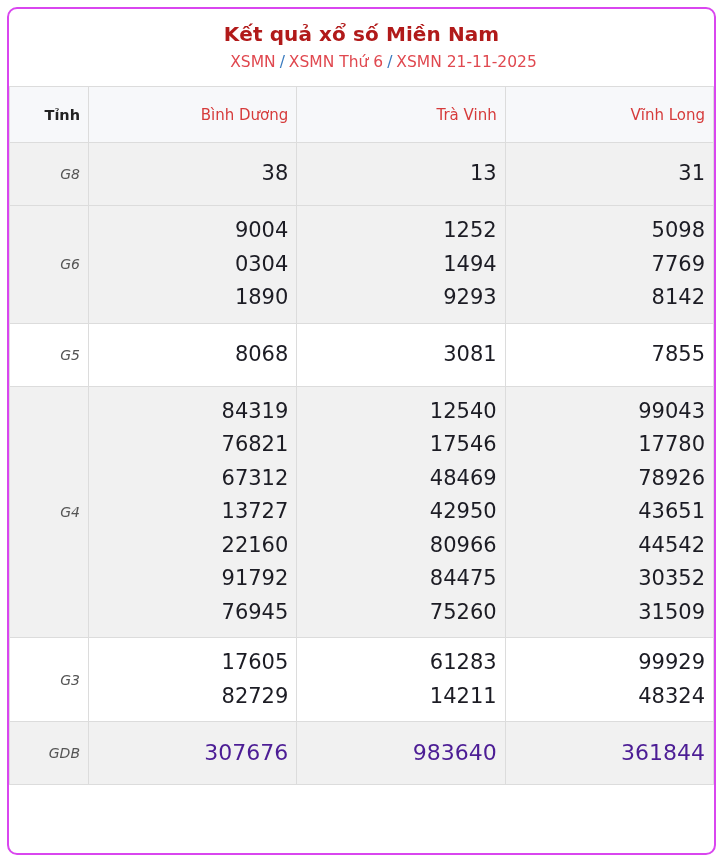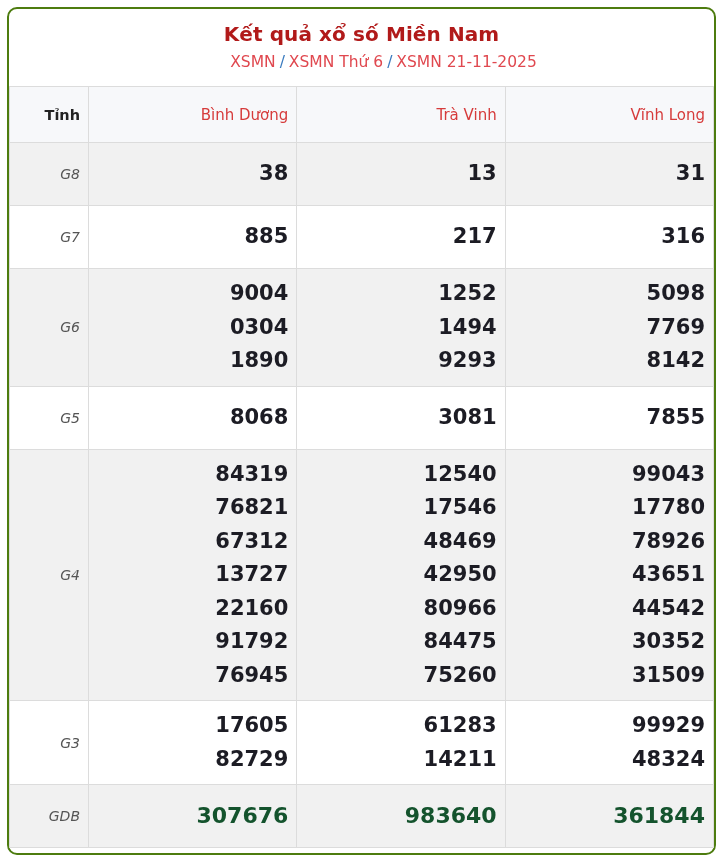--- a/index.html
+++ b/index.html
@@ -1,39 +1,39 @@
 <!DOCTYPE html>
 <html><head>
 <meta charset="utf-8">
 <style>
   html, body { margin: 0; padding: 0; background: #ffffff; }
   body { width: 720px; height: 858px; position: relative; font-family: "DejaVu Sans", "Liberation Sans", sans-serif; }
   .card {
     position: absolute; left: 7px; top: 7px; width: 705px; height: 844px;
-    border: 2px solid #4d7c0f; border-radius: 10px; overflow: hidden; background: #fff;
+    border: 2px solid #d946ef; border-radius: 10px; overflow: hidden; background: #fff;
     box-sizing: content-box;
   }
   .head { height: 77px; text-align: center; }
   .title {
     padding-top: 13px; font-size: 20px; font-weight: bold; color: #b11a1a;
     font-family: "DejaVu Sans", sans-serif; letter-spacing: 0.1px;
   }
   .crumbs { margin-top: 7px; font-size: 15.5px; color: #e0484f; padding-left: 44px; }
   .crumbs a { color: #e0484f; text-decoration: none; }
   .crumbs .sep { color: #3a7bbf; margin: 0 4px; }
   table { border-collapse: collapse; width: 705px; table-layout: fixed; }
   td, th { border: 1px solid #dcdcdc; text-align: right; padding: 8px; }
   th { height: 39px; font-weight: normal; font-size: 15px; background: #f7f8fa; }
   th.lbl { color: #222; font-weight: bold; font-size: 14.5px; }
   th.prov { color: #d63b3b; margin-top: 36px; }
   td.lbl { color: #555; font-size: 14px; font-style: italic; }
-  td.num { font-weight: bold; font-size: 21px; color: #1c1c24; line-height: 33.5px; }
+  td.num { font-weight: normal; font-size: 21px; color: #1c1c24; line-height: 33.5px; }
   tr.alt td { background: #f1f1f1; }
   tr.single td { height: 46px; }
-  td.num.special { color: #14532d; font-size: 22px; }
+  td.num.special { color: #4c1d95; font-size: 22px; }
   .num div { line-height: 33.5px; }
   .col-lbl { width: 79px; }
 </style>
 </head>
 <body>
 
 <div class="card">
   <div class="head">
     <div class="title">Kết quả xổ số Miền Nam</div>
     <div class="crumbs">
@@ -60,32 +60,20 @@
         <tr class="alt single">
           <td class="lbl">G8</td>
           <td class="num">
             <div>38</div>
           </td>
           <td class="num">
             <div>13</div>
           </td>
           <td class="num">
             <div>31</div>
-          </td>
-        </tr>
-        <tr class="single">
-          <td class="lbl">G7</td>
-          <td class="num">
-            <div>885</div>
-          </td>
-          <td class="num">
-            <div>217</div>
-          </td>
-          <td class="num">
-            <div>316</div>
           </td>
         </tr>
         <tr class="alt">
           <td class="lbl">G6</td>
           <td class="num">
             <div>9004</div>
             <div>0304</div>
             <div>1890</div>
           </td>
           <td class="num">

